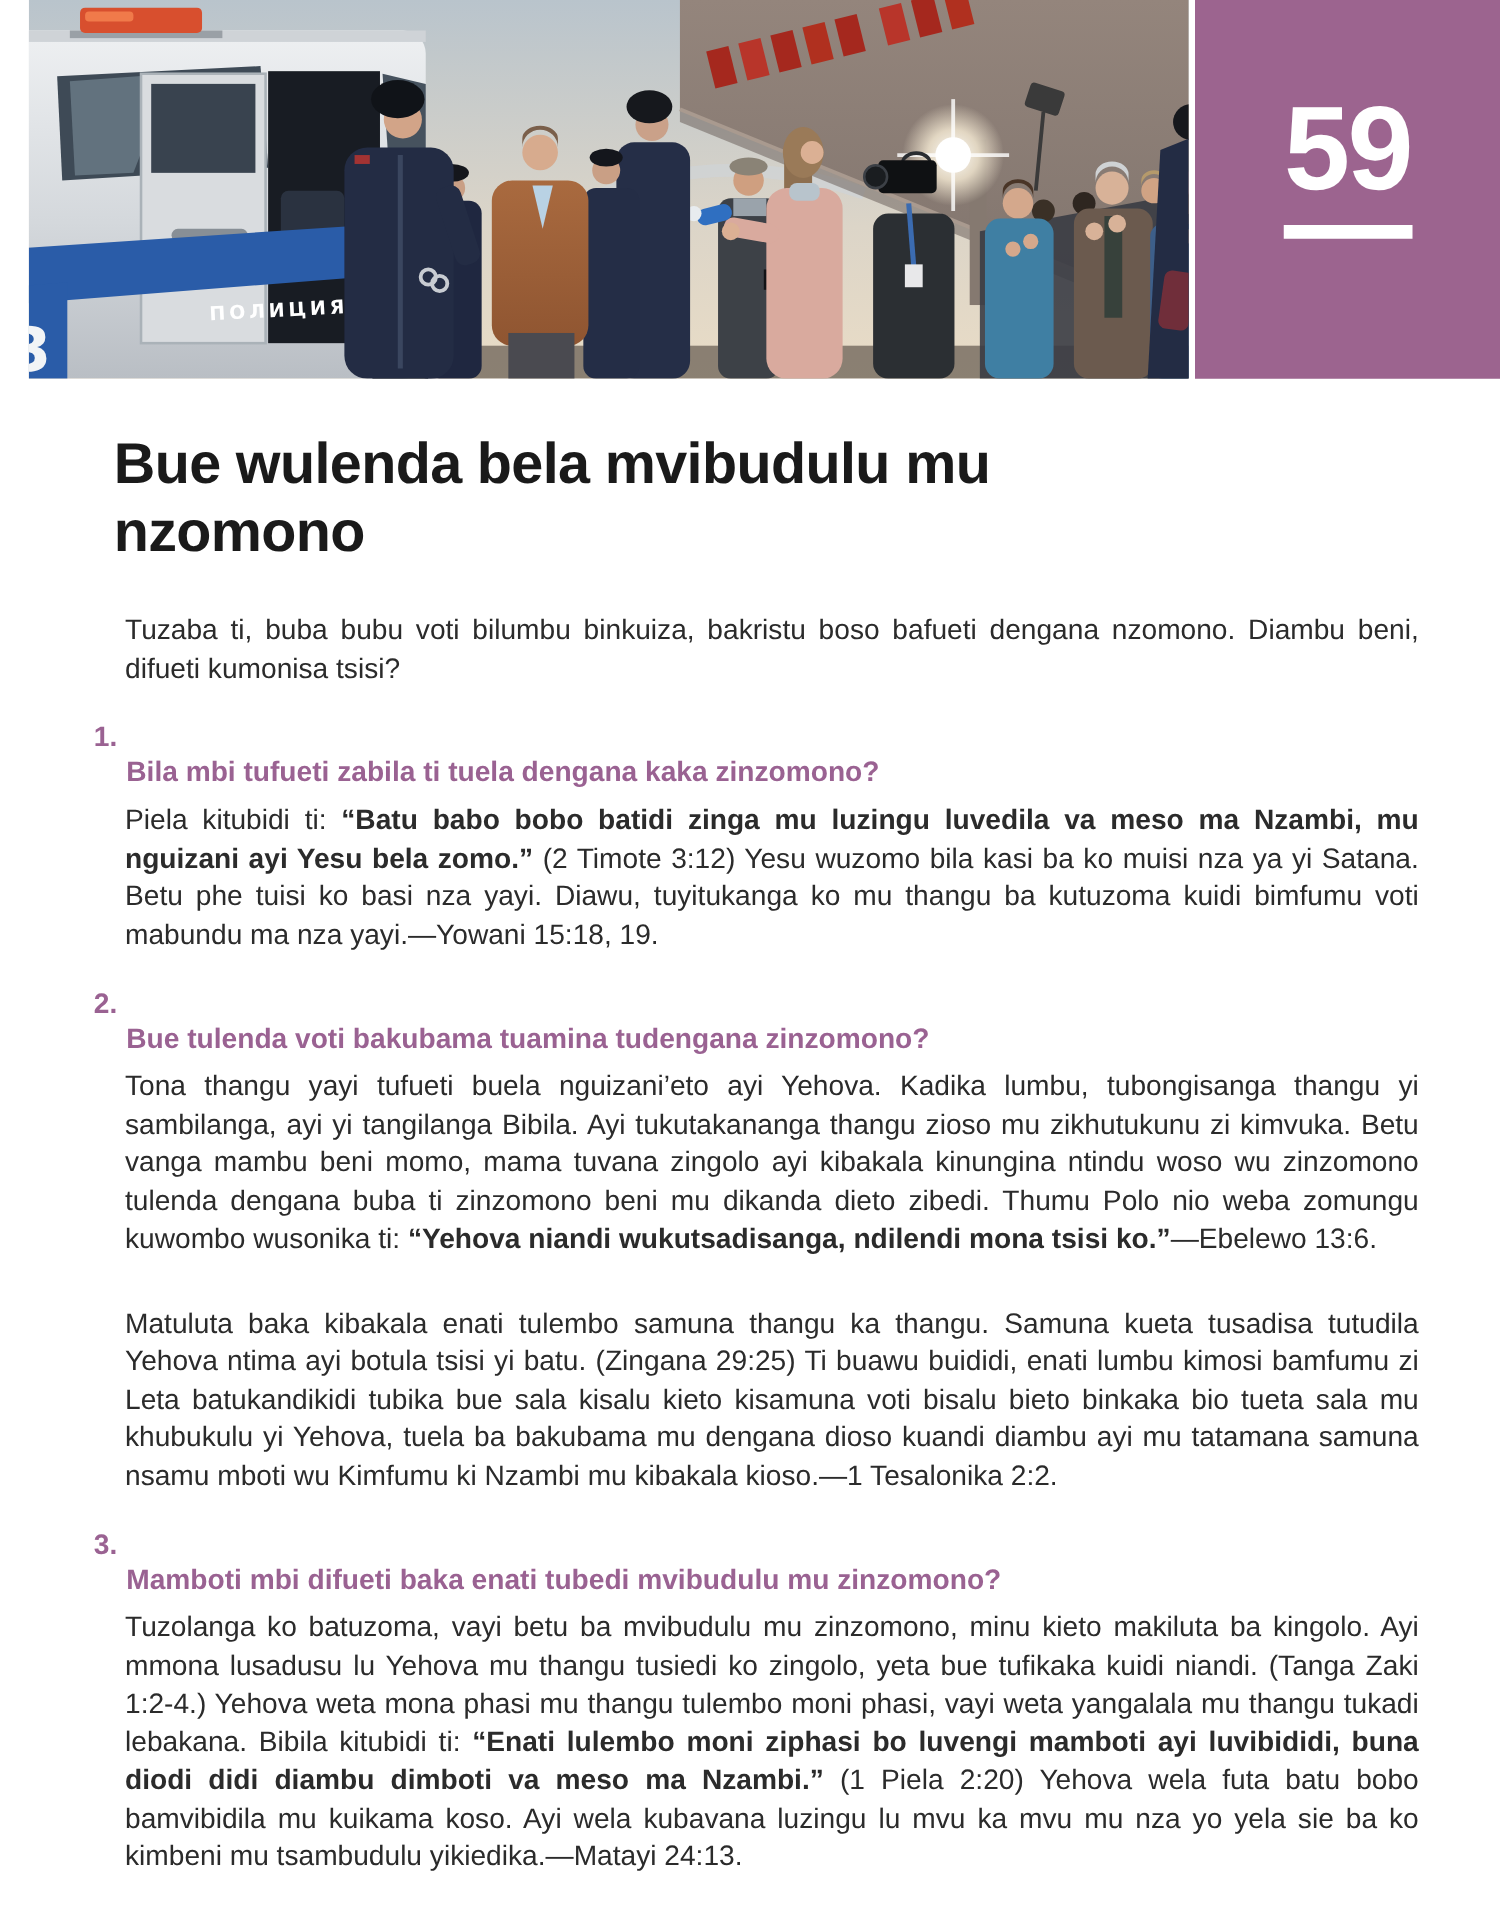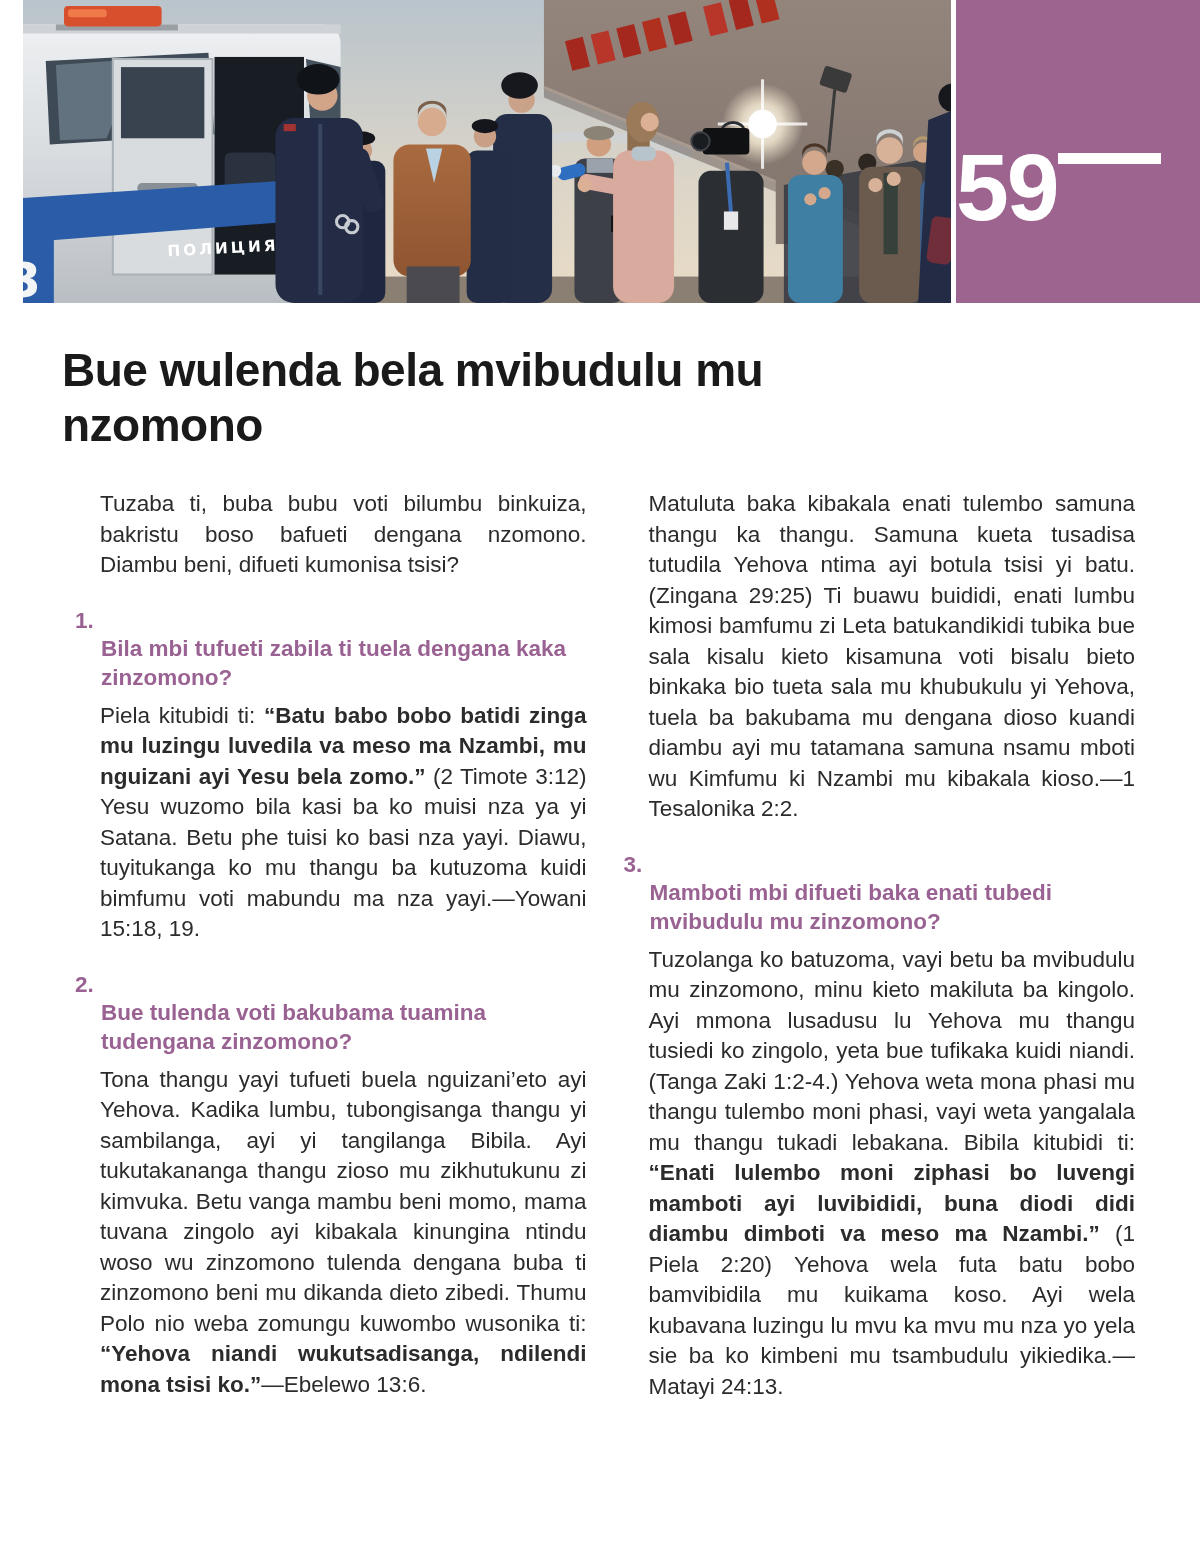--- a/index.html
+++ b/index.html
@@ -3,30 +3,30 @@
 <meta charset="utf-8">
 <style>
   html,body{margin:0;padding:0;background:#ffffff;}
   body{width:1200px;height:1543px;font-family:"Liberation Sans","DejaVu Sans",sans-serif;color:#2b2b2b;}
   .page{position:relative;width:1200px;height:1543px;overflow:hidden;background:#fff;}
 
   
   .hero{display:flex;margin-left:23px;height:303px;}
   .photo{width:928px;height:303px;flex:none;overflow:hidden;}
   .photo svg{display:block;width:100%;height:100%;}
-  .badge{flex:1;margin-left:5px;background:#9c648f;display:flex;flex-direction:row;align-items:center;}
+  .badge{flex:1;margin-left:5px;background:#9c648f;display:flex;flex-direction:column;align-items:center;}
   .badge .num{margin-top:72px;font-size:95px;line-height:1;font-weight:bold;color:#ffffff;letter-spacing:-2px;}
   .badge .bar{width:103px;height:11px;background:#ffffff;margin-top:13px;}
 
   
-  h1{margin:40px 0 0 62px;max-width:740px;font-size:46px;line-height:55px;font-weight:bold;
+  h1{margin:40px 0 0 91px;max-width:740px;font-size:46px;line-height:55px;font-weight:bold;
      color:#1a1a1a;letter-spacing:-0.5px;}
 
   
-  .columns{display:flex;gap:37px;margin:36px 65px 0 75px;align-items:flex-start;}
+  .columns{display:flex;gap:37px;margin:36px 65px 0 75px;align-items:flex-start;flex-direction:column;}
   .col{flex:1;font-size:22.5px;line-height:30.5px;text-align:justify;}
   .col p{margin:0 0 0 25px;padding:0;}
   h2.question{display:flex;margin:25px 0 9px 0;font-size:22.5px;line-height:29px;
      font-weight:bold;color:#9a6292;text-align:left;}
   h2.question .qnum{flex:none;width:26px;}
   h2.question .qtext{flex:1;margin-top:28px;}
   strong{font-weight:bold;}
 </style>
 </head>
 <body>

